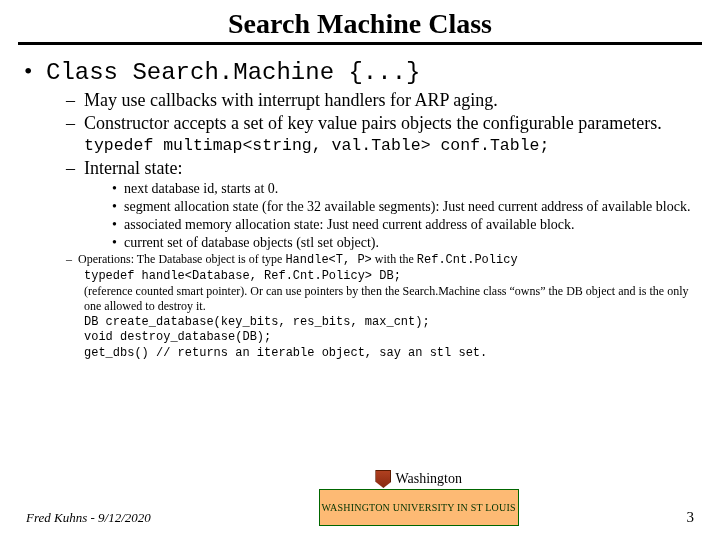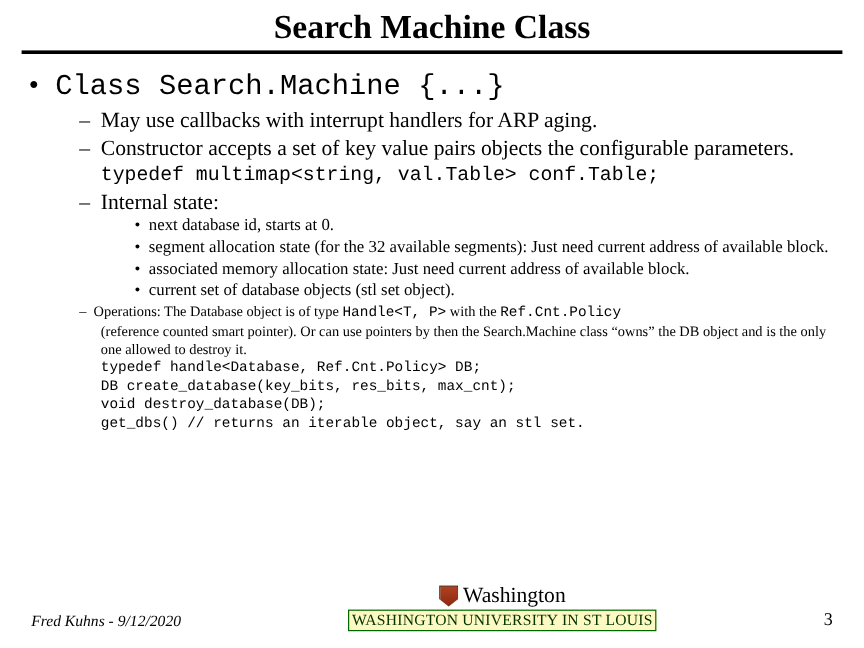--- a/index.html
+++ b/index.html
@@ -68,41 +68,41 @@
     width: 100%;
     padding: 0 26px;
     display: flex;
     justify-content: space-between;
     align-items: flex-end;
     font-size: 13px;
   }
   .footer-left { font-style: italic; }
   .footer-center { text-align: center; }
   .uni-name {
-    font-size: 18px;
+    font-size: 14px;
     font-family: "Times New Roman", serif;
     display: flex;
     align-items: center;
     justify-content: center;
     gap: 4px;
   }
   .shield {
     width: 16px; height: 18px;
     background: linear-gradient(#b04020, #8a2a10);
     border: 1px solid #5a1a00;
     display: inline-block;
     clip-path: polygon(0 0, 100% 0, 100% 65%, 50% 100%, 0 65%);
   }
   .uni-sub {
-    font-size: 13px;
+    font-size: 10px;
     letter-spacing: 0.2px;
-    background: #fef9c3;
+    background: #fdba74;
     border: 1px solid #060;
     color: #030;
-    padding: 0 2px;
+    padding: 12px 2px;
     display: inline-block;
     margin-top: 1px;
   }
   .footer-right { font-size: 15px; }
 </style>
 </head>
 <body>
 
 <div class="slide">
 
@@ -127,22 +127,22 @@
 
   <div class="lvl3"><span class="dot">•</span><span>next database id, starts at 0.</span></div>
   <div class="lvl3"><span class="dot">•</span><span>segment allocation state (for the 32 available segments):   Just need current address of available block.</span></div>
   <div class="lvl3"><span class="dot">•</span><span>associated memory allocation state: Just need current address of available block.</span></div>
   <div class="lvl3"><span class="dot">•</span><span>current set of database objects (stl set object).</span></div>
 
   <div class="ops-block">
     <div class="ops-first">
       <span>–</span>&nbsp;&nbsp;<span>Operations: The Database object is of type </span><span class="mono">Handle&lt;T, P&gt;</span><span> with the </span><span class="mono">Ref.Cnt.Policy</span>
     </div>
+    <div class="ops-cont mono">typedef handle&lt;Database, Ref.Cnt.Policy&gt; DB;</div>
     <div class="ops-cont">(reference counted smart pointer). Or can use pointers by then the Search.Machine class “owns” the DB object and is the only one allowed to destroy it.</div>
-    <div class="ops-cont mono">typedef handle&lt;Database, Ref.Cnt.Policy&gt; DB;</div>
     <div class="ops-cont mono">DB create_database(key_bits, res_bits, max_cnt);</div>
     <div class="ops-cont mono">void destroy_database(DB);</div>
     <div class="ops-cont mono">get_dbs() // returns an iterable object, say an stl set.</div>
   </div>
 
 </div>
 
 <div class="footer">
   <div class="footer-left">Fred Kuhns - 9/12/2020</div>
   <div class="footer-center">

